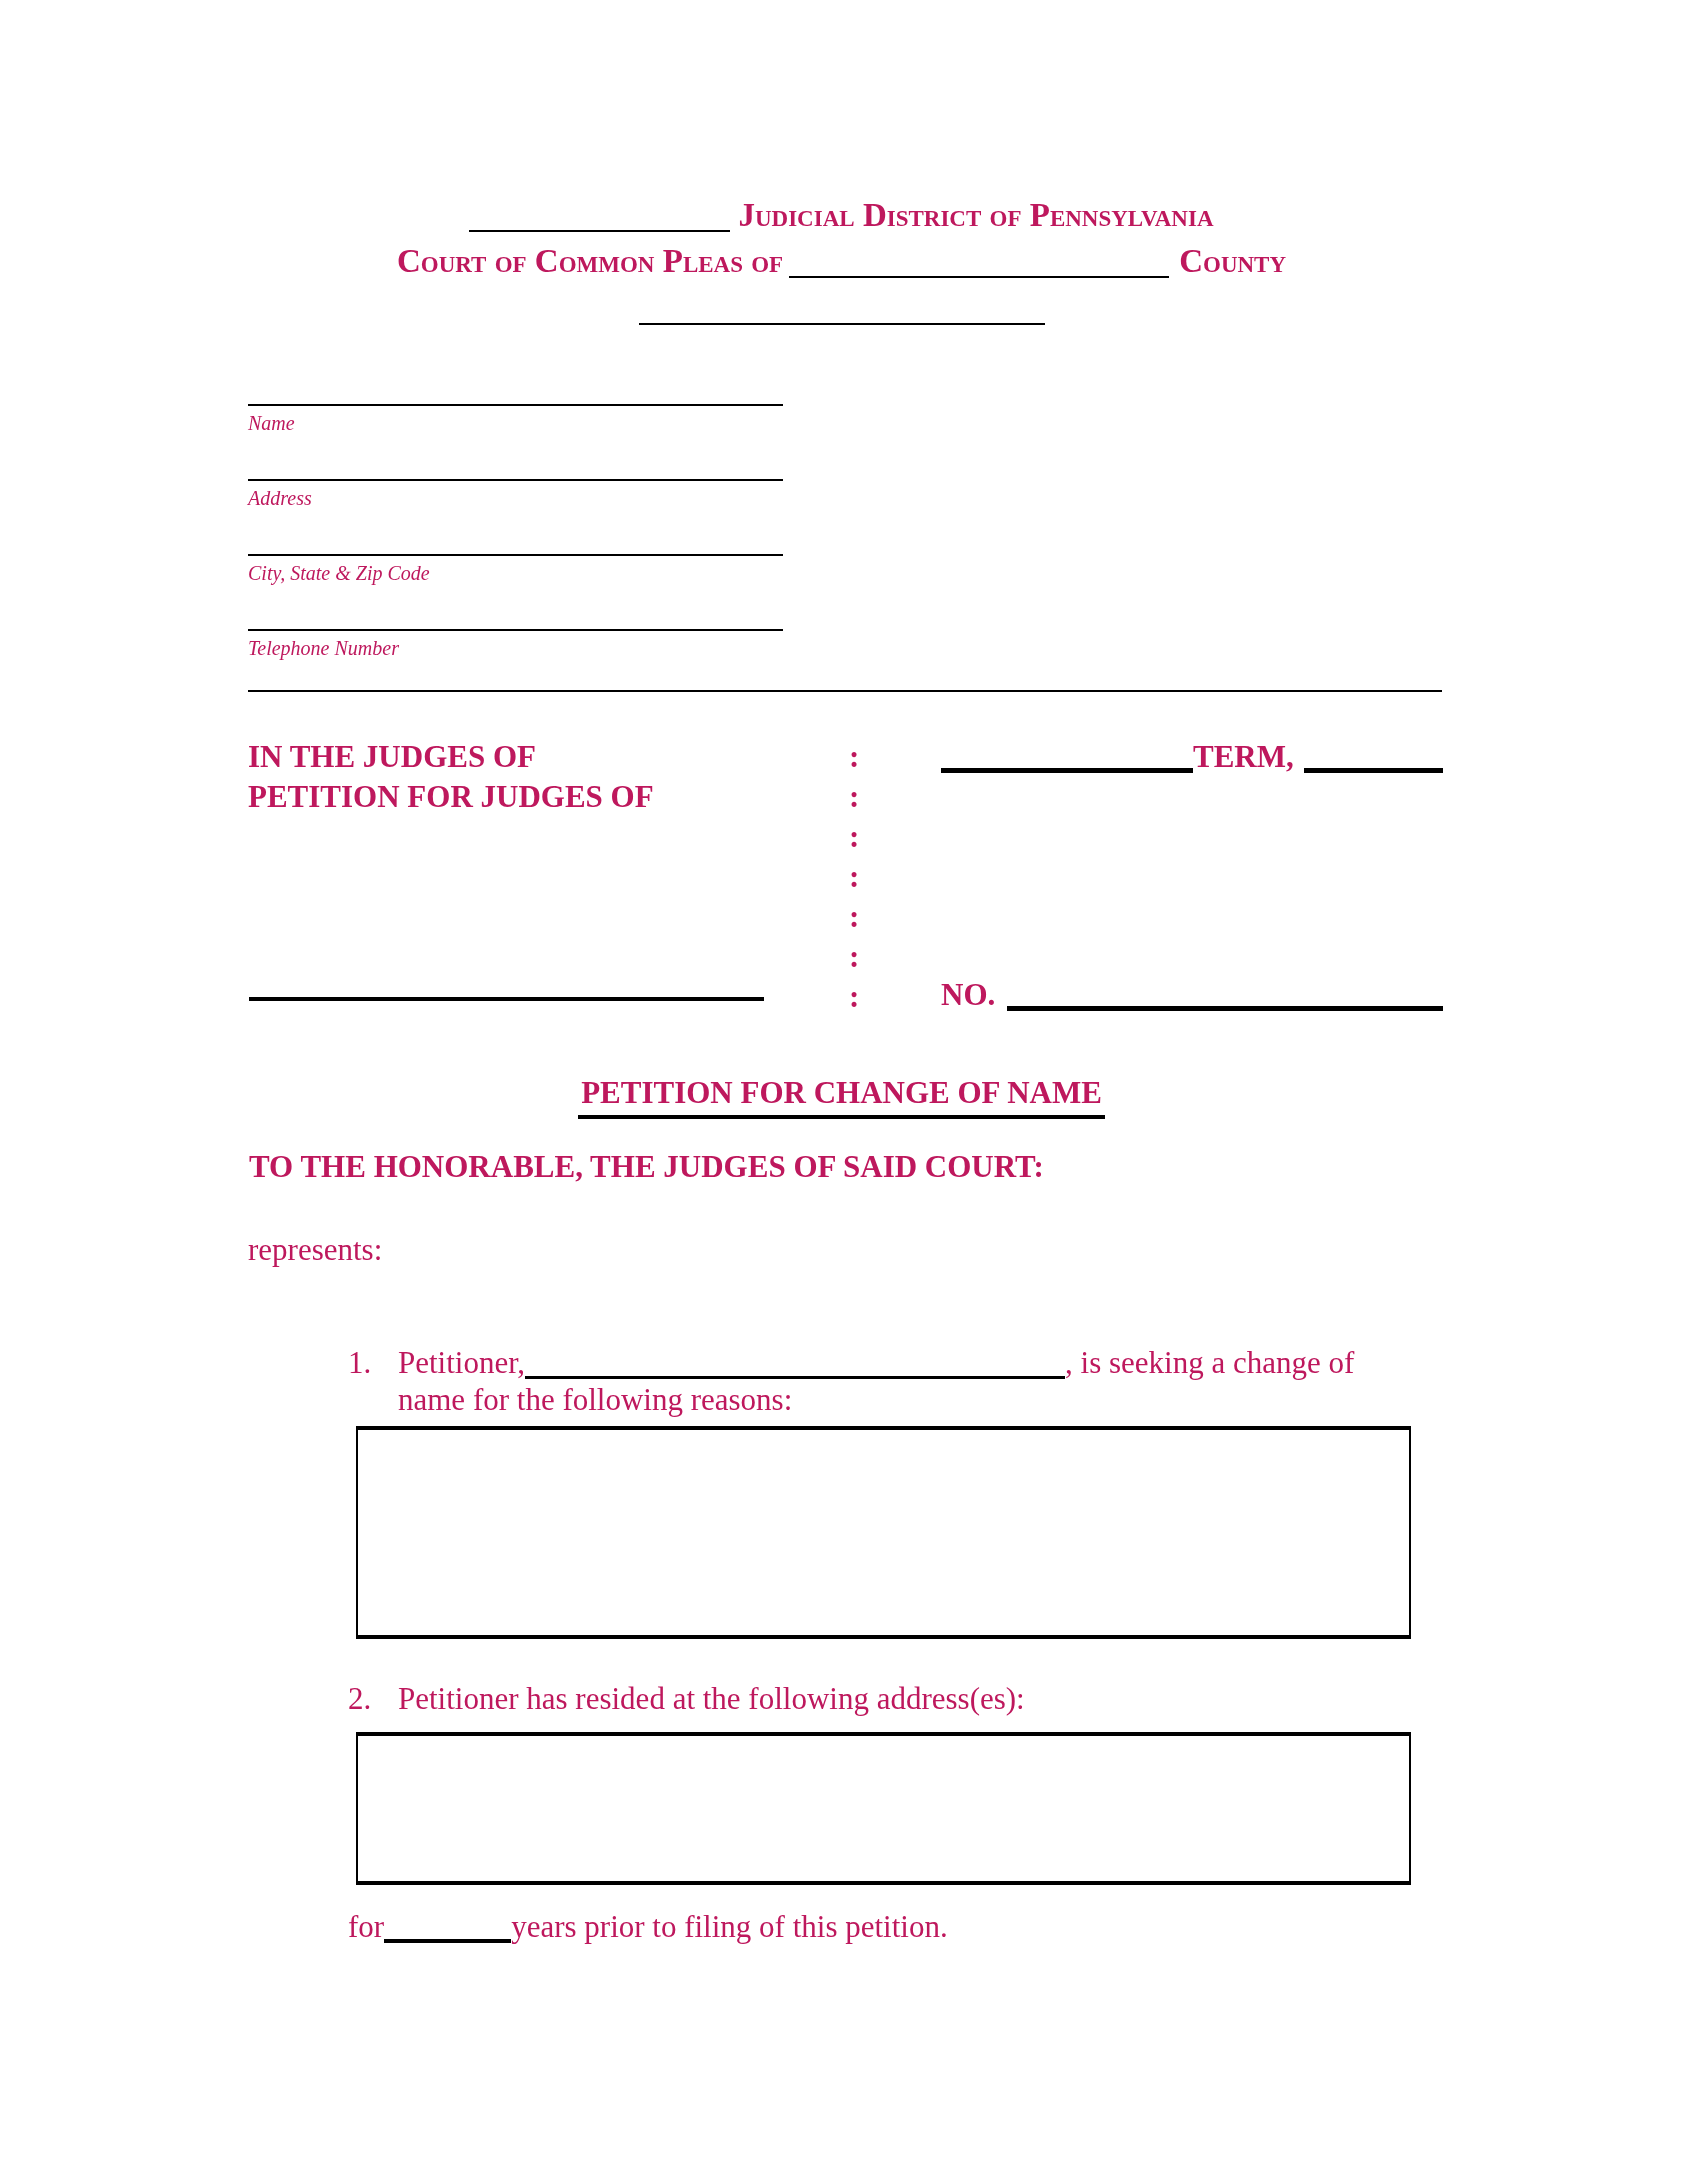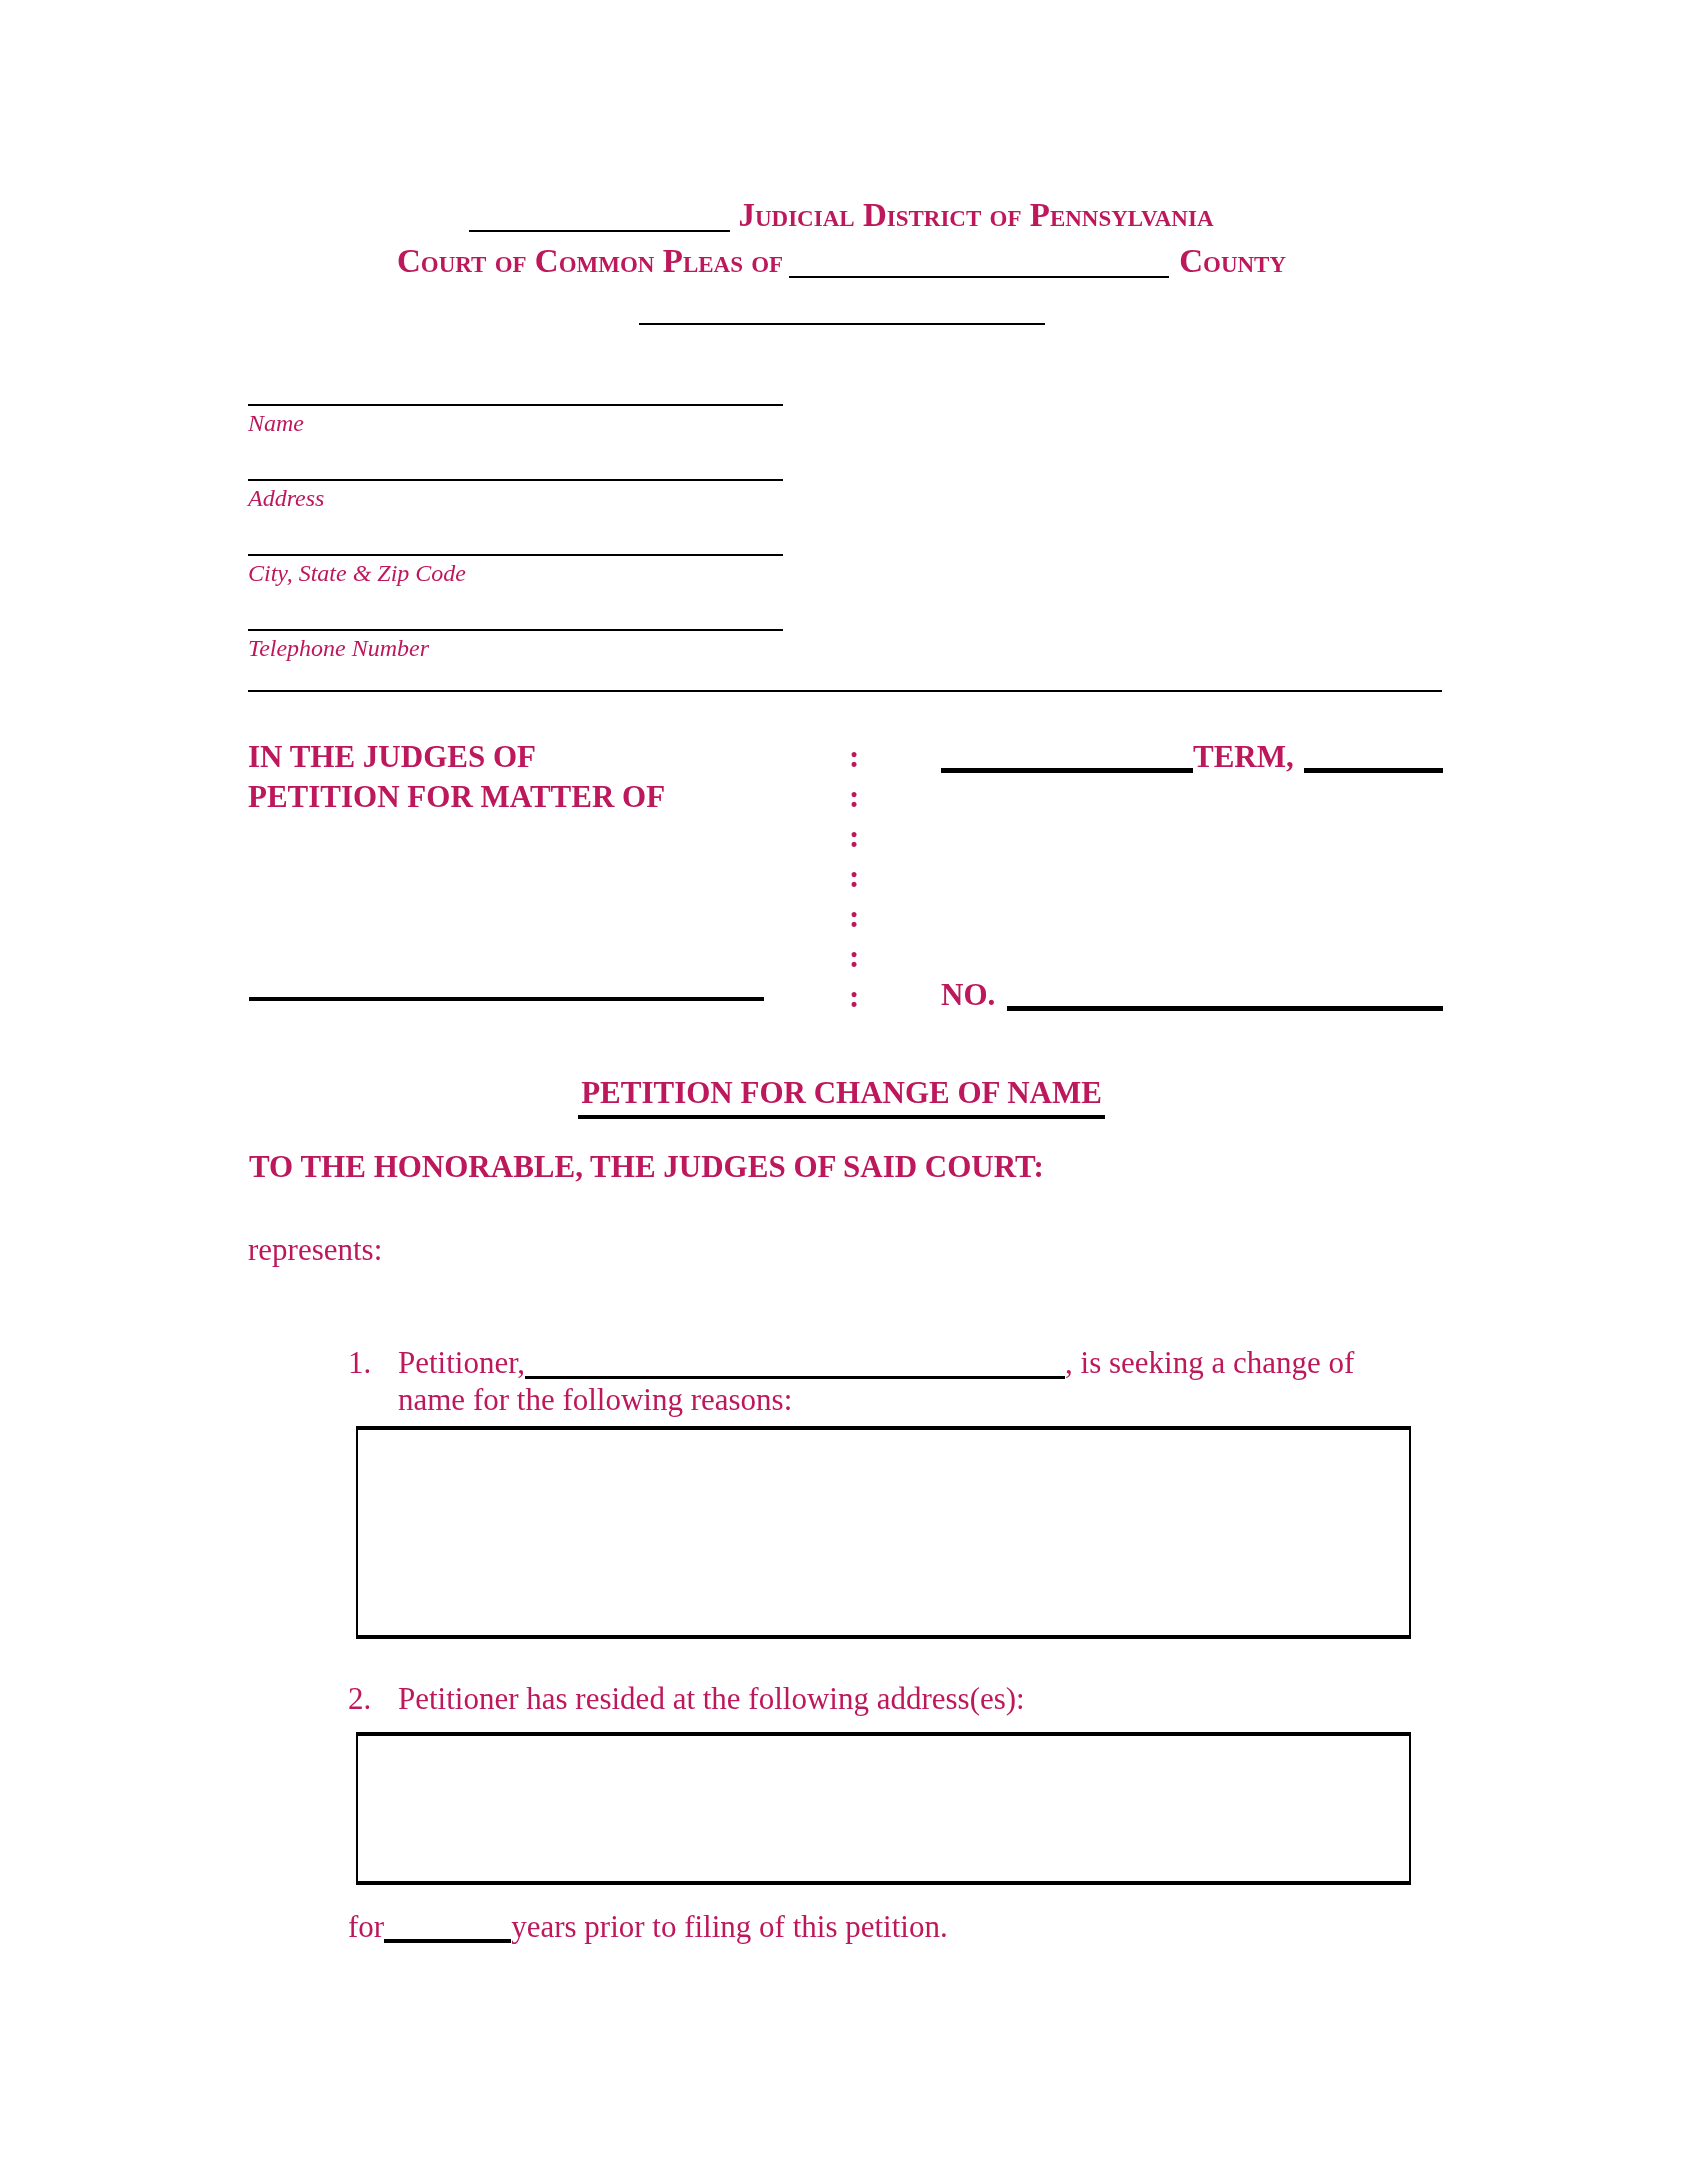--- a/index.html
+++ b/index.html
@@ -34,21 +34,21 @@
   .center-rule {
     position:absolute; top:297px; left:639px;
     width:406px; height:26px;
     border-bottom:2px solid #000;
   }
 
   
   .contact { position:absolute; top:368px; left:248px; }
   .field { margin-bottom:3px; }
   .field .line { width:535px; height:36px; border-bottom:2px solid #000; }
-  .field .label { font-style:italic; font-size:24px; line-height:34px; }
+  .field .label { font-style:italic; font-size:20px; line-height:34px; }
 
   .divider {
     position:absolute; top:690px; left:248px;
     width:1194px; height:0; border-top:2px solid #000;
   }
 
   
   .caption { position:absolute; top:737px; left:0; width:100%; height:287px; font-weight:bold; }
   .caption .row { line-height:40px; }
   .matter   { position:absolute; left:248px; top:0; }
@@ -117,21 +117,21 @@
       <div class="line"></div>
       <div class="label">Telephone Number</div>
     </div>
   </div>
 
   <div class="divider"></div>
 
   <div class="caption">
     <div class="matter">
       <div class="row nowrap">IN THE JUDGES OF</div>
-      <div class="row nowrap">PETITION FOR MATTER OF</div>
+      <div class="row nowrap">PETITION FOR JUDGES OF</div>
     </div>
     <div class="colons">
       <div class="row">:</div>
       <div class="row">:</div>
       <div class="row">:</div>
       <div class="row">:</div>
       <div class="row">:</div>
       <div class="row">:</div>
       <div class="row">:</div>
     </div>

